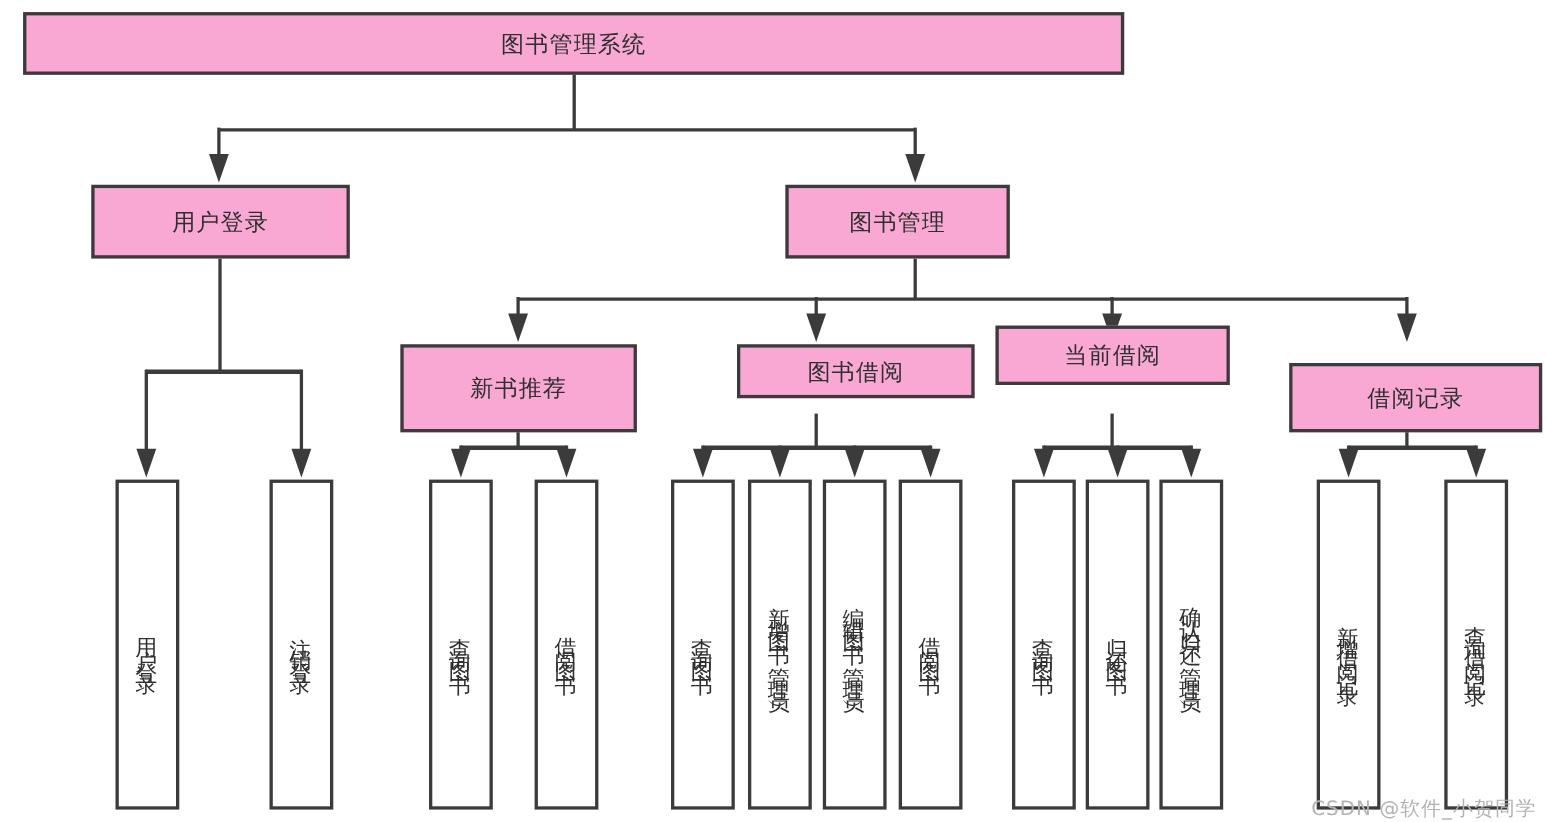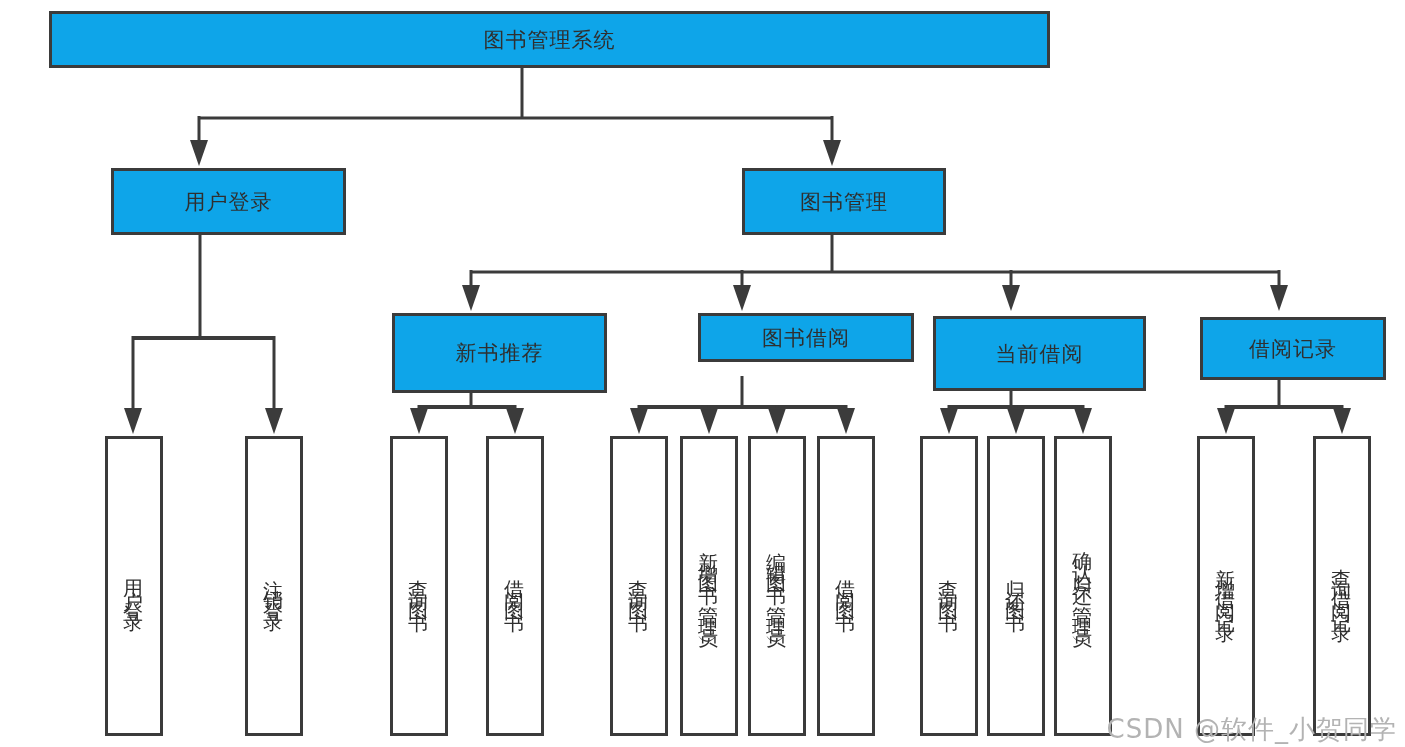--- a/index.html
+++ b/index.html
@@ -17,42 +17,42 @@
     overflow:hidden;
   }
   #connectors{position:absolute;left:0;top:0;width:1405px;height:747px;}
   #connectors line{stroke:var(--line);stroke-width:3;}
   #connectors line.thick{stroke-width:4;}
   #connectors polygon{fill:var(--line);}
   .hnode{
     position:absolute;
     box-sizing:border-box;
     border:3px solid var(--line);
-    background:#0ea5e9;
+    background:#f9a8d4;
     display:flex;align-items:center;justify-content:center;
-    font-size:21px;letter-spacing:1px;color:var(--text);margin-left:28px;
+    font-size:21px;letter-spacing:1px;color:var(--text);
   }
   .vnode{
     position:absolute;
     box-sizing:border-box;
     width:58px;height:300px;top:436px;
     border:3px solid var(--line);
     background:#fff;
   }
   .vnode span{
     position:absolute;left:50%;top:50%;
     transform:translate(-50%,-50%);
     writing-mode:vertical-lr;
     font-size:20px;letter-spacing:11px;
     white-space:nowrap;
     color:var(--text);
   }
   #watermark{
     position:absolute;right:8px;bottom:0px;
-    font-size:26px;color:var(--watermark);
+    font-size:18px;color:var(--watermark);
     letter-spacing:1px;
   }
 </style>
 </head>
 <body>
 
 <div id="canvas">
 
   <svg id="connectors" viewBox="0 0 1405 747" xmlns="http://www.w3.org/2000/svg">
 
@@ -126,24 +126,24 @@
   <div class="hnode" style="left:714px;top:168px;width:204px;height:67px">
     <span>图书管理</span>
   </div>
 
   <div class="hnode" style="left:364px;top:313px;width:215px;height:80px">
     <span>新书推荐</span>
   </div>
   <div class="hnode" style="left:670px;top:313px;width:216px;height:49px">
     <span>图书借阅</span>
   </div>
-  <div class="hnode" style="left:905px;top:316px;width:213px;height:75px">
+  <div class="hnode" style="left:905px;top:296px;width:213px;height:54px">
     <span>当前借阅</span>
   </div>
-  <div class="hnode" style="left:1172px;top:317px;width:186px;height:63px">
+  <div class="hnode" style="left:1172px;top:330px;width:230px;height:63px">
     <span>借阅记录</span>
   </div>
 
   <div class="vnode" style="left:105px">
     <span>用户登录</span>
   </div>
   <div class="vnode" style="left:245px">
     <span>注销登录</span>
   </div>
 

